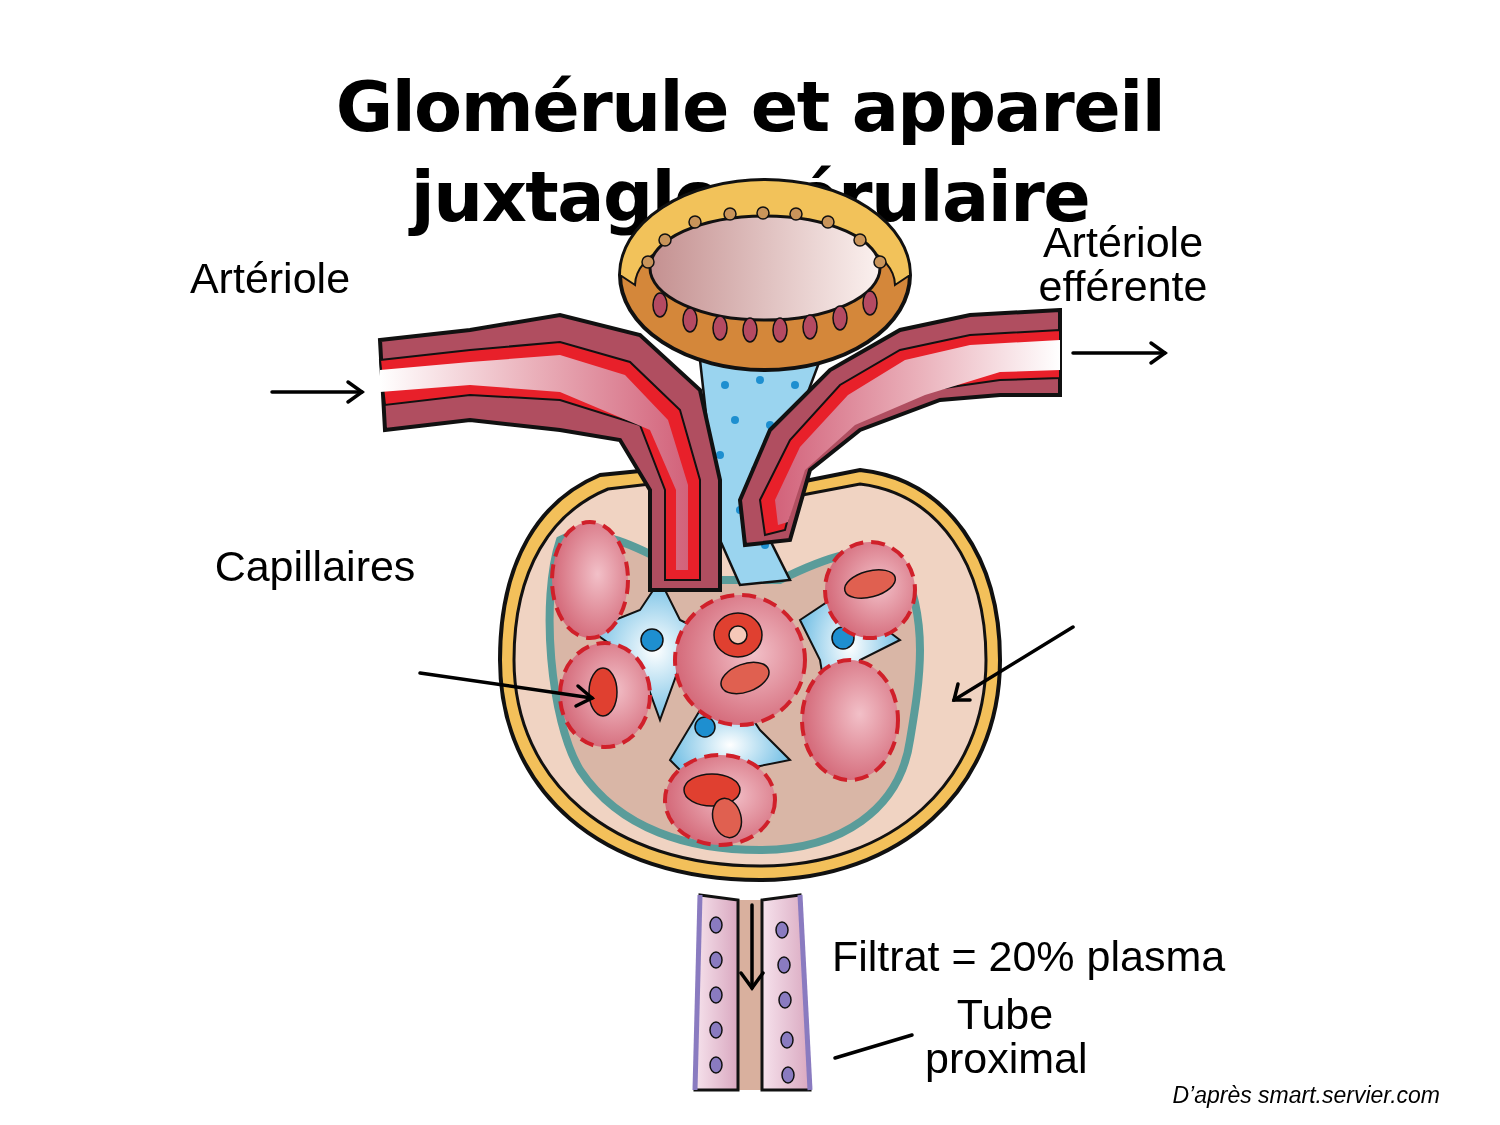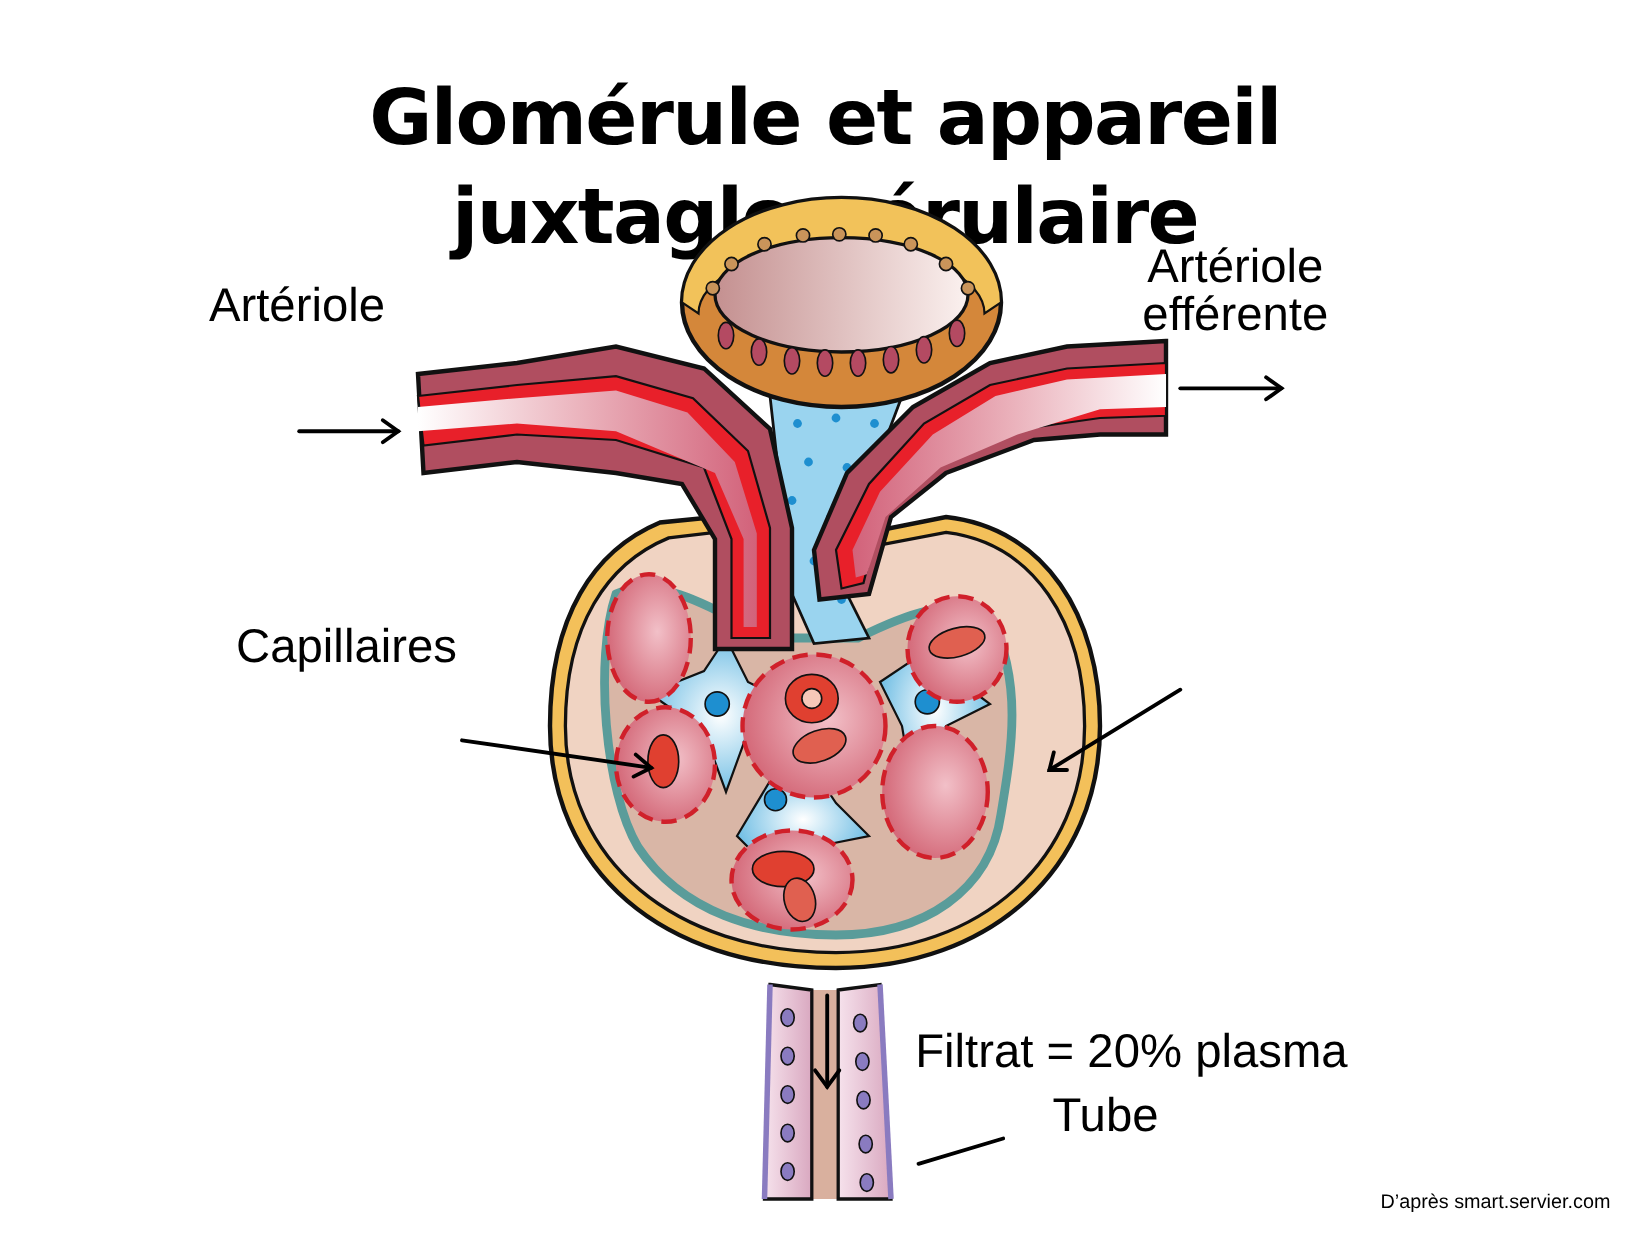--- a/index.html
+++ b/index.html
@@ -1,19 +1,19 @@
 <!DOCTYPE html>
 <html><head>
 <meta charset="utf-8">
 <style>
   html, body { margin: 0; padding: 0; background: #ffffff; }
   body { width: 1500px; height: 1125px; position: relative; overflow: hidden; font-family: "Liberation Sans", sans-serif; color: #000; }
   .title { position: absolute; left: 0; top: 62px; width: 1500px; text-align: center; font-family: "DejaVu Sans", sans-serif; font-weight: bold; font-size: 70px; letter-spacing: -1.5px; line-height: 90px; }
   .label { position: absolute; font-size: 43px; line-height: 44px; text-align: center; white-space: nowrap; }
-  .credit { position: absolute; right: 36px; top: 1082px; font-size: 18px; }
+  .credit { position: absolute; right: 60px; top: 1082px; font-size: 23px; font-style: italic; }
   svg.diagram { position: absolute; left: 0; top: 0; }
 </style>
 </head>
 <body>
 
 <div class="title">Glomérule et appareil juxtaglomérulaire</div>
 
 <svg class="diagram" width="1500" height="1125" viewBox="0 0 1500 1125">
   <defs>
     <linearGradient id="lumenL" x1="0" x2="1" y1="0" y2="0">
@@ -183,23 +183,24 @@
 </div>
 
 <div class="label" style="left:1038px; top:220px; width:170px;">
   <div>Artériole</div>
   <div>efférente</div>
 </div>
 
 <div class="label" style="left:1015px; top:527px; width:210px;">
 </div>
 
-<div class="label" style="left:200px; top:566px; width:230px;">
+<div class="label" style="left:200px; top:544px; width:230px;">
   <div>Capillaires</div>
 </div>
 
 <div class="label" style="left:832px; top:914px; text-align:left;margin-top:20px;">Filtrat = 20% plasma</div>
 
 <div class="label" style="left:925px; top:992px; width:160px;text-align:center;">
   <div>Tube</div>
+  <div>proximal</div>
 </div>
 
 <div class="credit">D’après smart.servier.com</div>
 
 </body></html>

